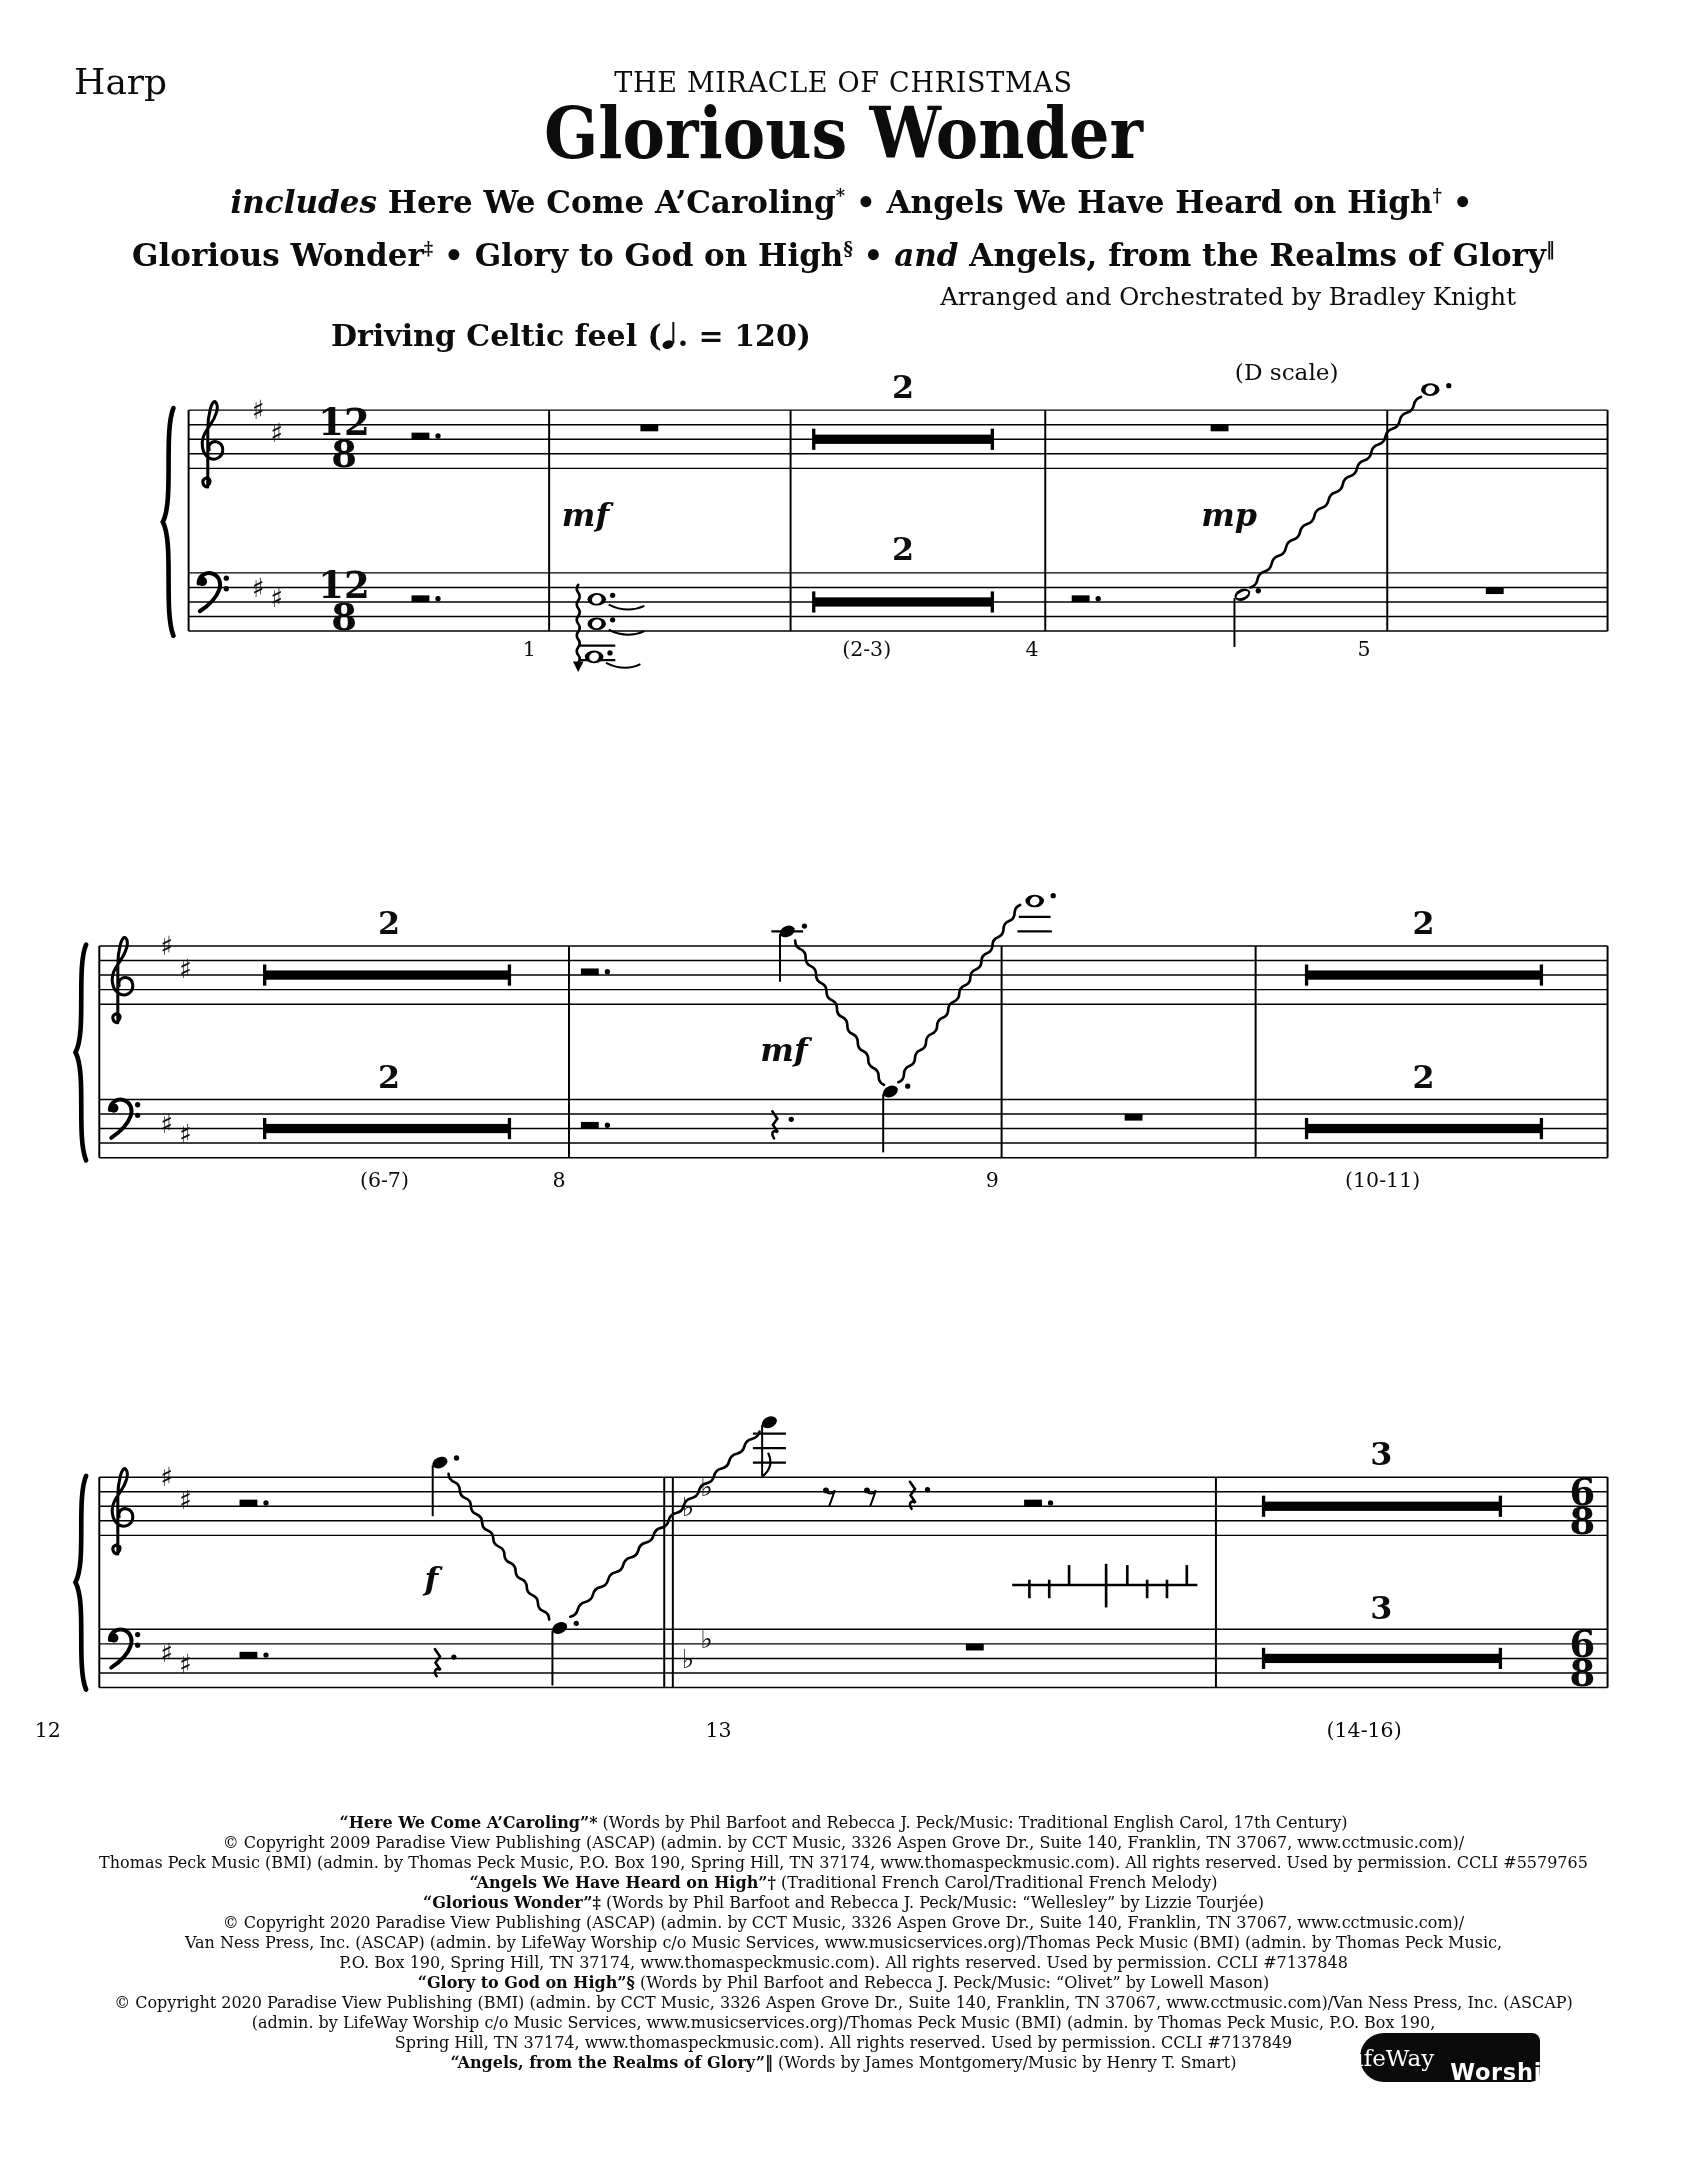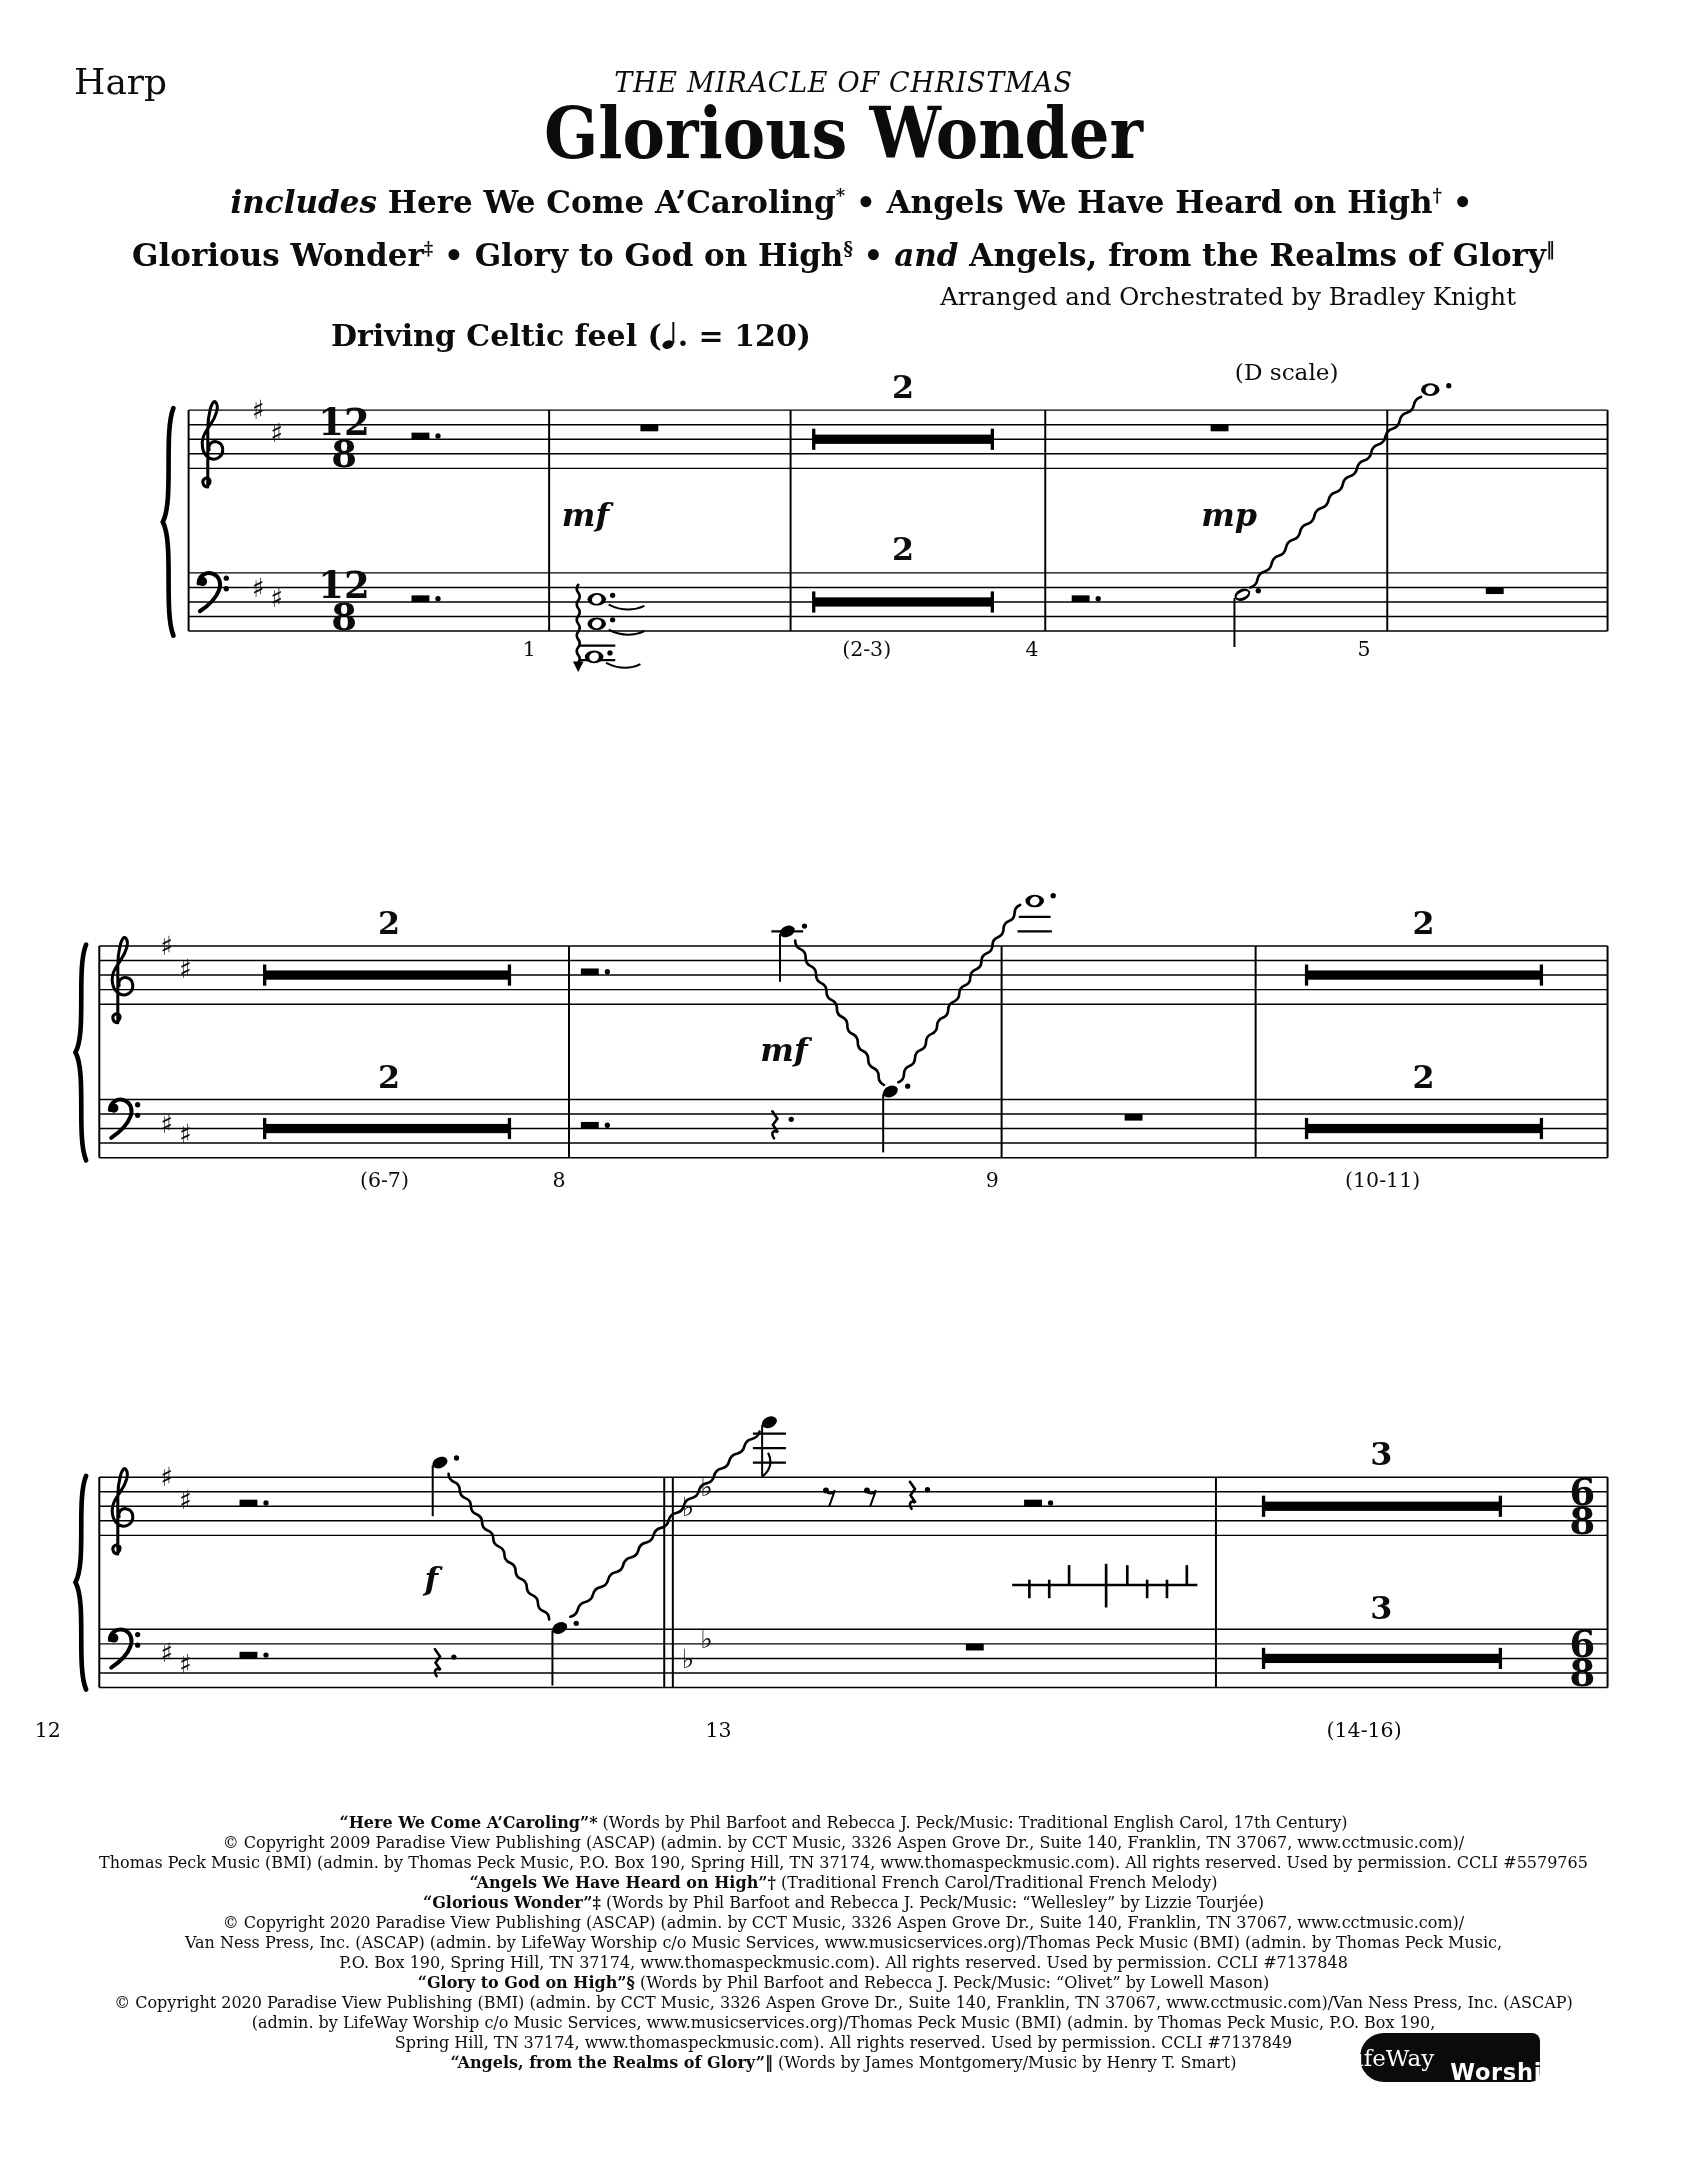--- a/index.html
+++ b/index.html
@@ -1,20 +1,20 @@
 <!DOCTYPE html>
 <html style="font-size:10.6px"><head>
 <meta charset="utf-8">
 <style>
   html,body{margin:0;padding:0;background:#888;}
   .page{position:relative;width:1687px;height:2183px;background:#fff;overflow:hidden;
         font-family:"DejaVu Serif","Liberation Serif",serif;color:#0c0c0c;}
   .abs{position:absolute;}
   .instrument{left:74px;top:61px;font-size:36px;text-align:right;}
-  .series{left:0;top:67px;width:100%;text-align:center;font-size:27px;letter-spacing:0.7px;font-style:italic;}
+  .series{left:0;top:67px;width:100%;text-align:center;font-size:27px;letter-spacing:0.7px;}
   .title{left:0;top:91px;width:100%;text-align:center;font-size:67px;font-weight:bold;
          transform:scale(.95,1.06);transform-origin:center top;}
   .inc{left:0;width:100%;text-align:center;font-size:31px;font-weight:bold;white-space:nowrap;}
   .inc .it{font-style:italic;font-weight:bold;}
   .inc1{top:184px;padding-left:8px;} .inc2{top:237px;}
   sup{font-size:58%;vertical-align:super;}
   .arranger{right:171px;top:282px;font-size:24.5px;}
   .tempo{left:331px;top:318px;font-size:30px;font-weight:bold;white-space:nowrap;}
   .tempo svg{vertical-align:-4px;}
   svg.music{left:0;top:0;width:1687px;height:2183px;}

